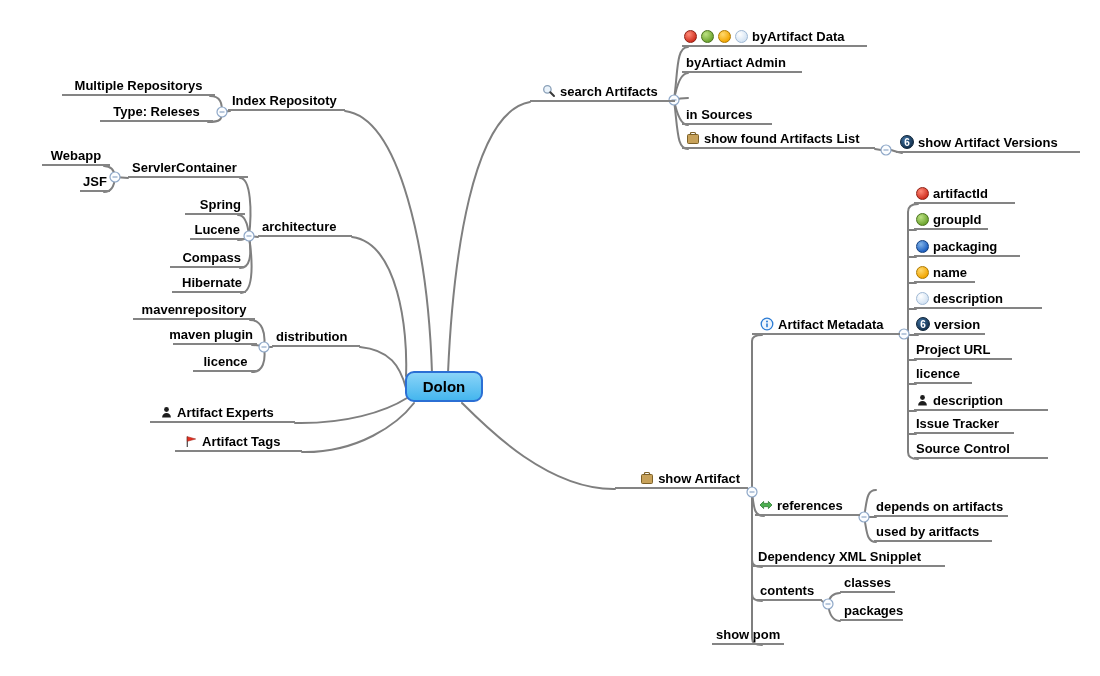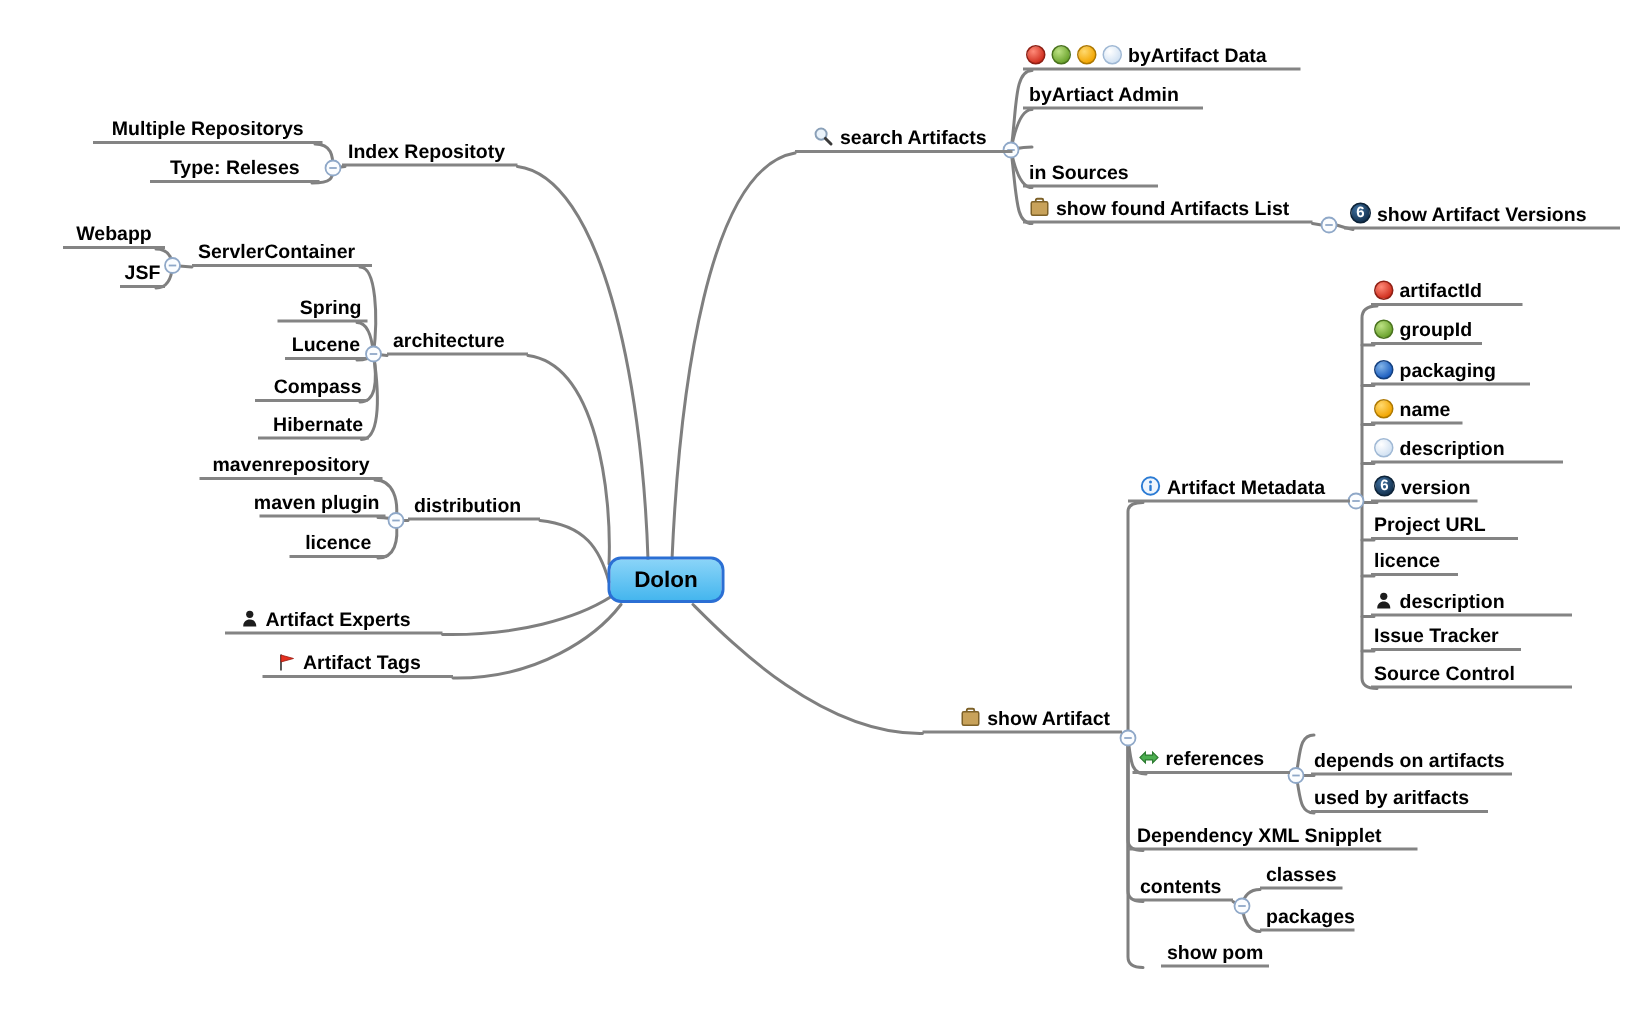--- a/index.html
+++ b/index.html
@@ -331,17 +331,17 @@
     </div>
   <div class="node" style="left:756px;top:581px;width:66px">
       <span class="lbl">contents</span>
     </div>
   <div class="node" style="left:840px;top:573px;width:55px">
       <span class="lbl">classes</span>
     </div>
   <div class="node" style="left:840px;top:601px;width:63px">
       <span class="lbl">packages</span>
     </div>
-  <div class="node" style="left:774px;top:625px;width:72px">
+  <div class="node" style="left:712px;top:625px;width:72px">
       <span class="lbl">show pom</span>
     </div>
 
 </div>
 
 </body></html>

